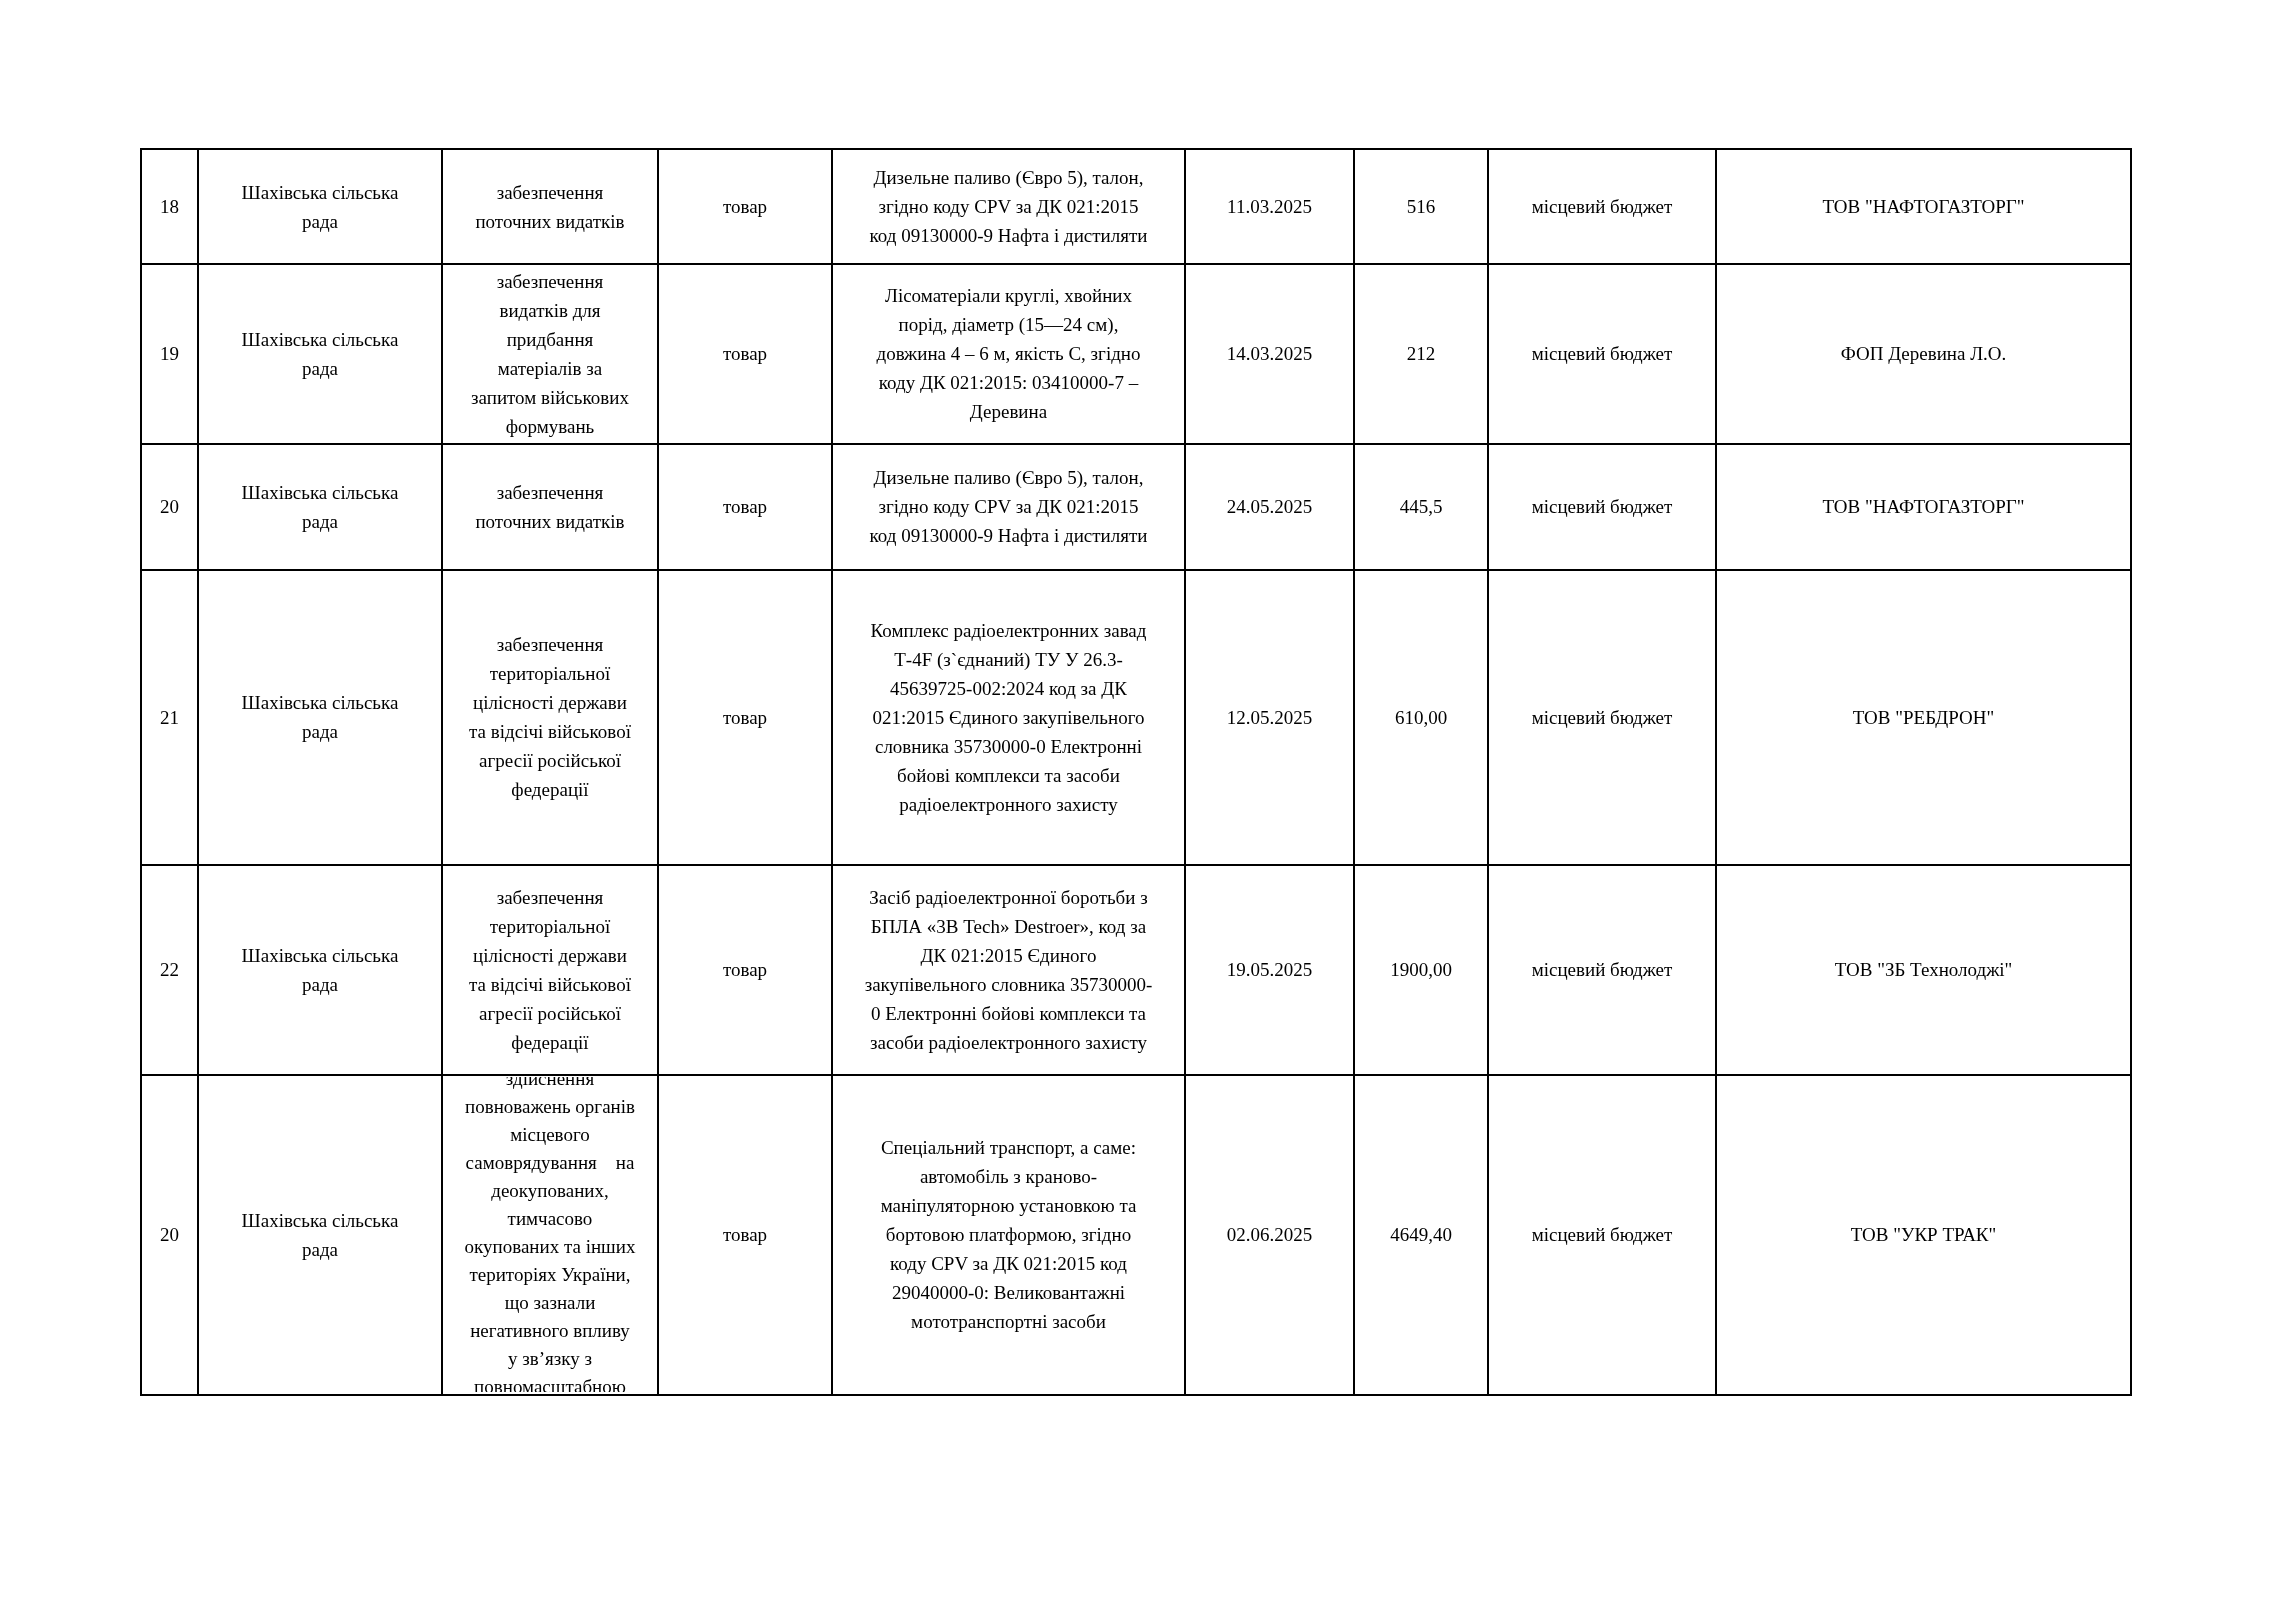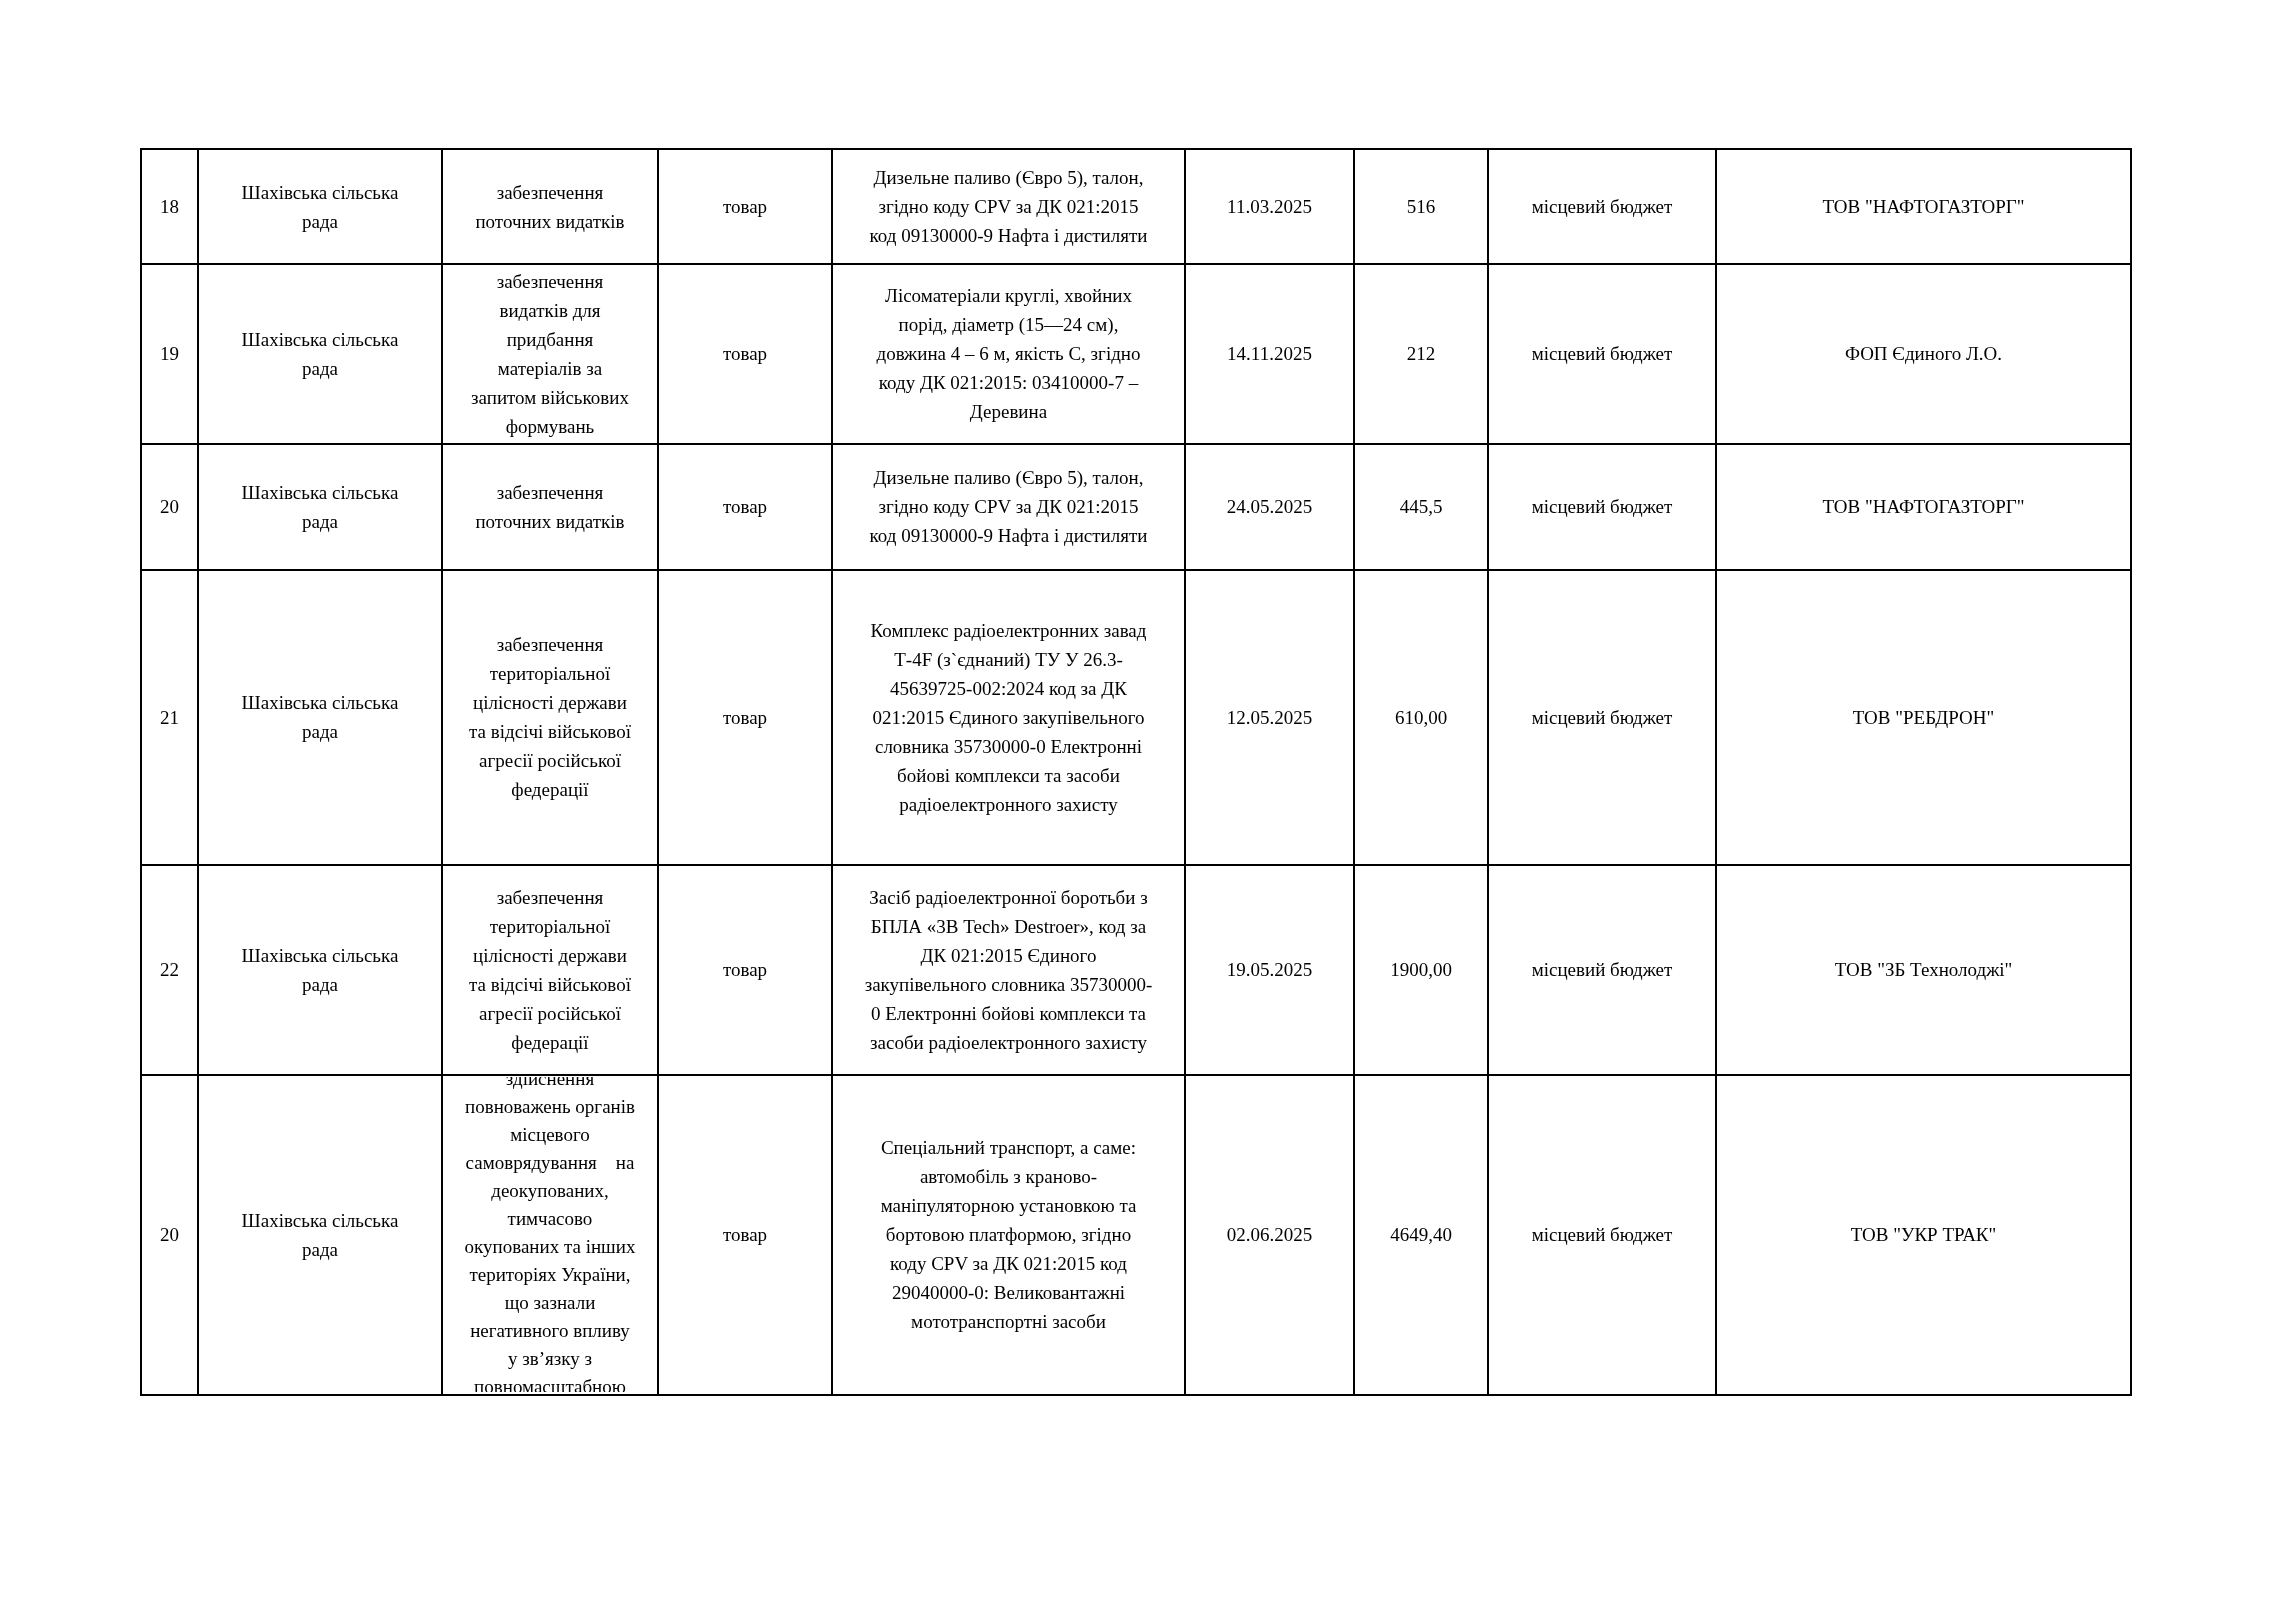--- a/index.html
+++ b/index.html
@@ -101,24 +101,24 @@
 придбання
 матеріалів за
 запитом військових
 формувань</span></td>
         <td><span class="txt">товар</span></td>
         <td><span class="txt">Лісоматеріали круглі, хвойних
 порід, діаметр (15—24 см),
 довжина 4 – 6 м, якість С, згідно
 коду ДК 021:2015: 03410000-7 –
 Деревина</span></td>
-        <td><span class="txt">14.11.2025</span></td>
+        <td><span class="txt">14.03.2025</span></td>
         <td><span class="txt">212</span></td>
         <td><span class="txt">місцевий бюджет</span></td>
-        <td><span class="txt">ФОП Єдиного Л.О.</span></td>
+        <td><span class="txt">ФОП Деревина Л.О.</span></td>
       </tr>
       <tr style="height:126px">
         <td><span class="txt">20</span></td>
         <td><span class="txt">Шахівська сільська
 рада</span></td>
         <td><span class="txt">забезпечення
 поточних видатків</span></td>
         <td><span class="txt">товар</span></td>
         <td><span class="txt">Дизельне паливо (Євро 5), талон,
 згідно коду CPV за ДК 021:2015

